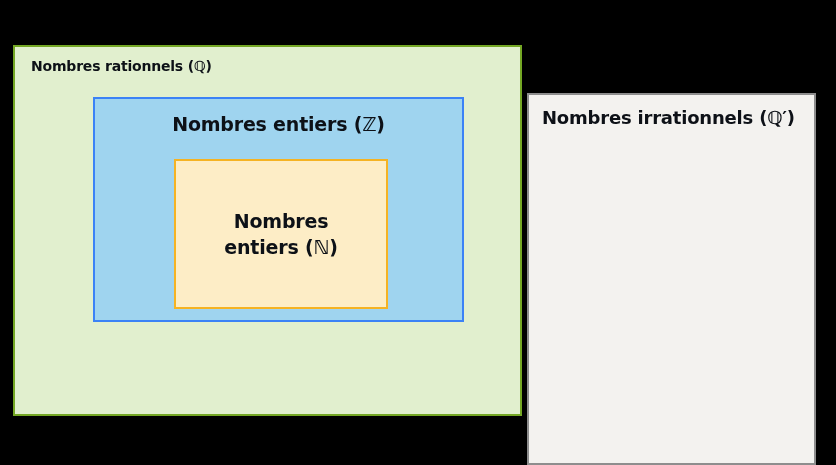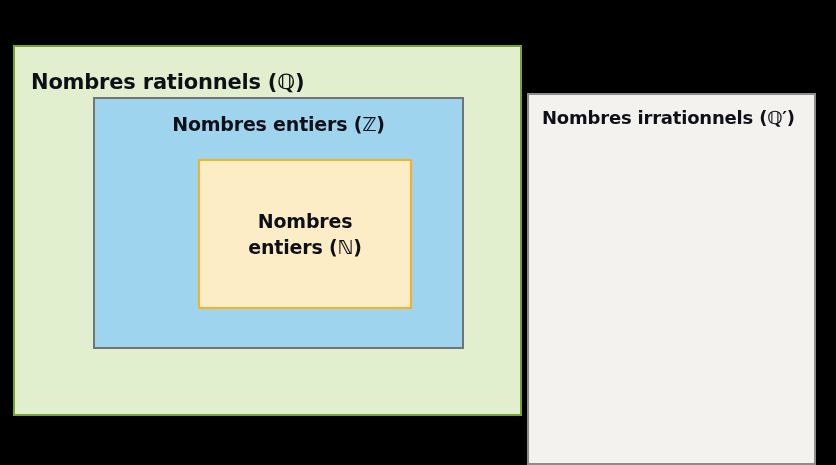--- a/index.html
+++ b/index.html
@@ -48,55 +48,53 @@
     box-sizing: border-box;
     margin-top: 48px;
   }
 
   
   .set-integers {
     position: absolute;
     left: 78px;
     top: 50px;
     width: 371px;
-    height: 252px;
+    height: 225px;
     background: #9fd4ef;
-    border: 2px solid #737373;
+    border: 2px solid #3b82f6;
     box-sizing: border-box;
   }
 
   
   .set-naturals {
     position: absolute;
     left: 79px;
     top: 60px;
     width: 214px;
     height: 150px;
     background: #fdedc6;
     border: 2px solid #f5b323;
     box-sizing: border-box;
     display: flex;
     align-items: center;
     justify-content: center;
-    margin-left: 24px;
   }
 
   .label {
     color: #0d1117;
     font-weight: bold;
     letter-spacing: -0.2px;
     white-space: nowrap;
   }
 
   .label-rationals {
     position: absolute;
     left: 16px;
     top: 11px;
-    font-size: 21px;
-    margin-top: 12px;
+    font-size: 14px;
   }
 
   .label-irrationals {
     position: absolute;
     left: 13px;
     top: 12px;
     font-size: 18px;
   }
 
   .label-integers {

